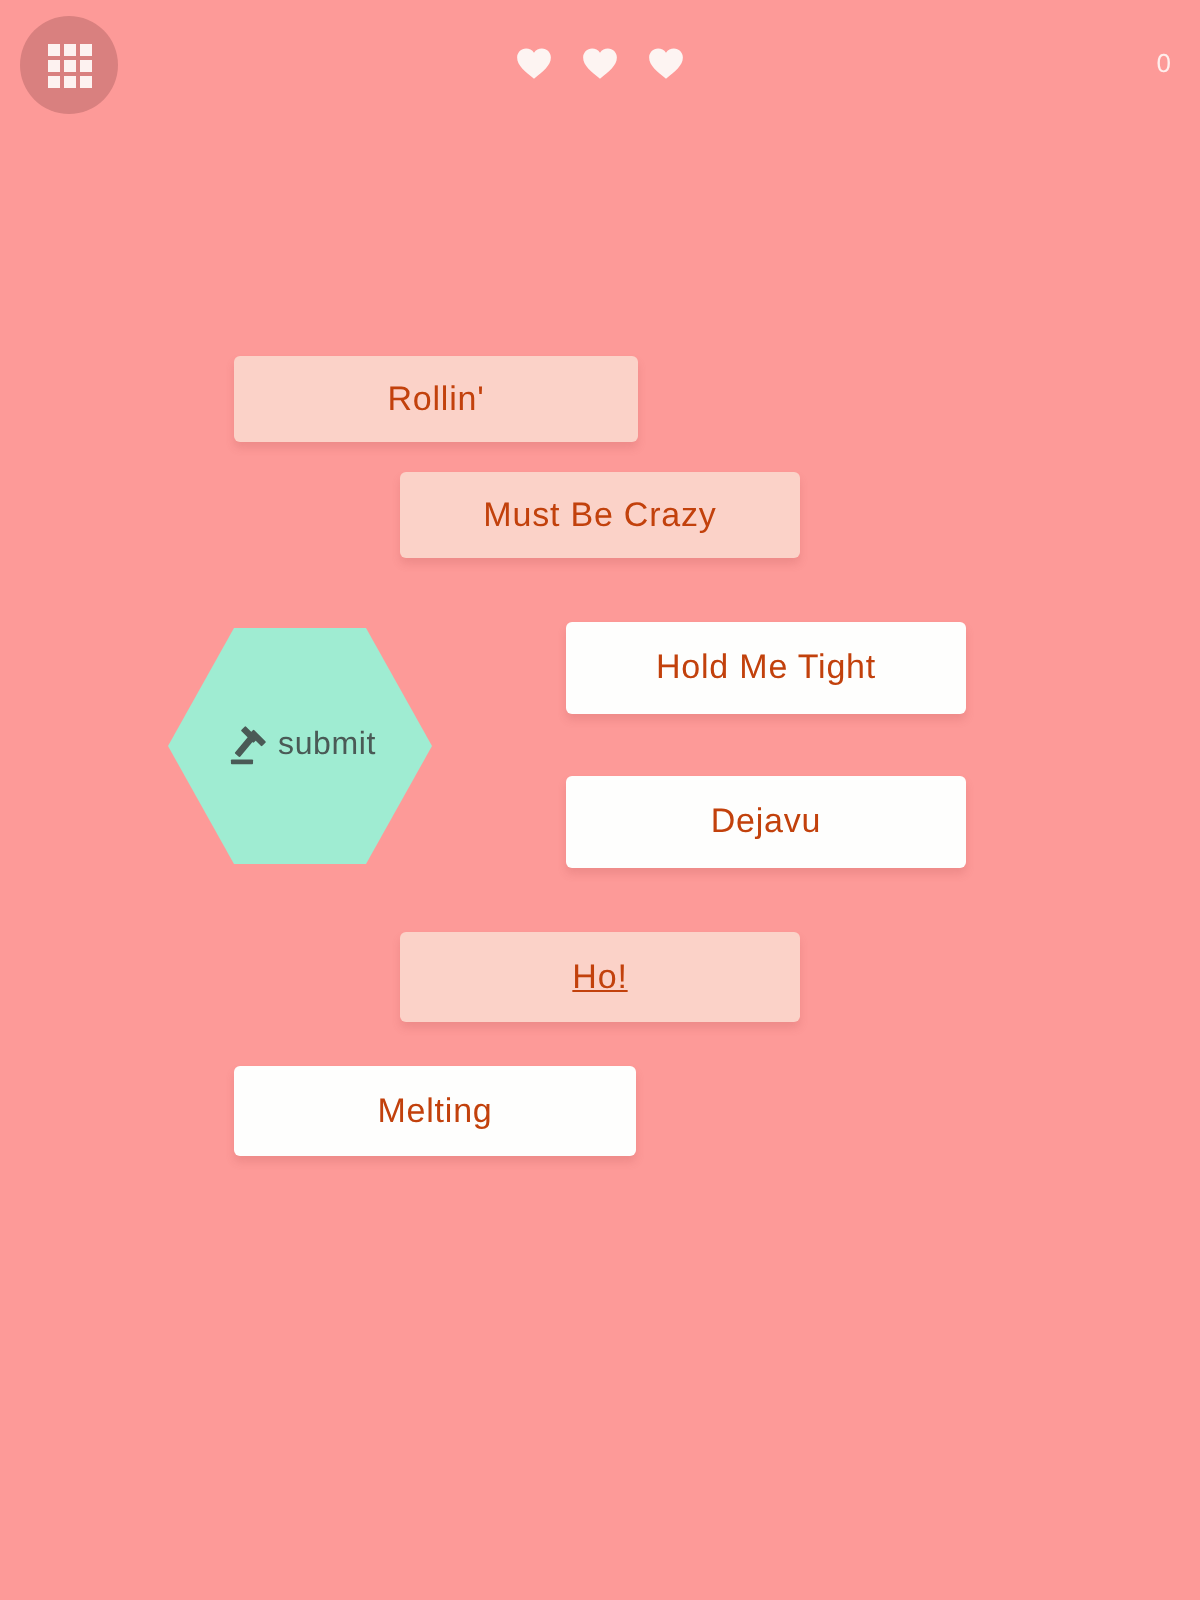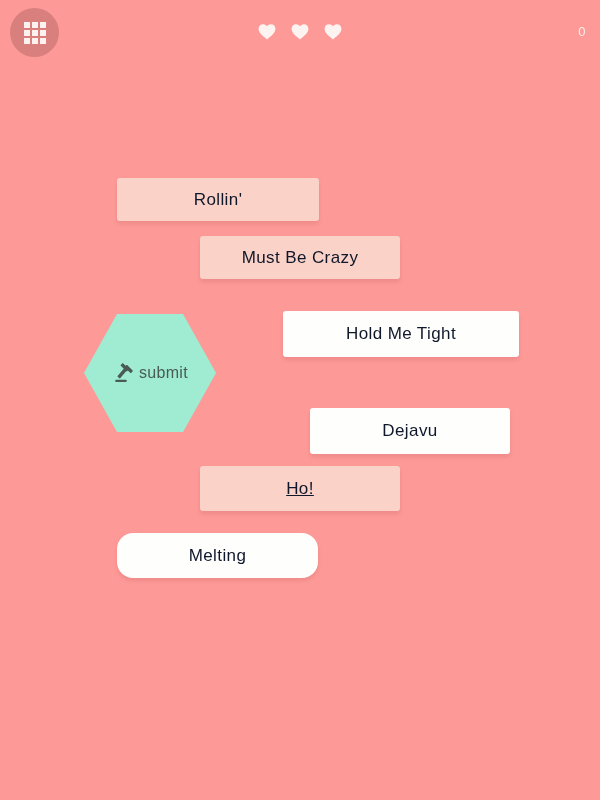--- a/index.html
+++ b/index.html
@@ -59,21 +59,21 @@
   .board{
     position:absolute; left:0; top:0;
     width:600px; height:800px;
   }
 
   .card{
     position:absolute;
     display:flex; align-items:center; justify-content:center;
     border-radius:3px;
     box-shadow:0 3px 4px rgba(170,70,70,0.18);
-    color:#0f172a;
+    color:#c2410c;
     font-size:17px;
     letter-spacing:0.4px;
     cursor:pointer;
     user-select:none;
     border:none;
     font-family:"Liberation Sans", sans-serif;
   }
   .card.pink{ background:#fbd2c8; }
   .card.white{ background:#fefefd; }
 
@@ -151,25 +151,25 @@
     </svg>
     <span class="submit-label">submit</span>
   </button>
 
 <button class="card pink" style="left: 117px; top: 178px; width: 202px; height: 43px; background: rgb(251, 210, 200);">
       <span>Rollin'</span>
     </button>
     <button class="card pink" style="left: 200px; top: 236px; width: 200px; height: 43px; background: rgb(251, 210, 200);">
       <span>Must Be Crazy</span>
     </button>
-    <button class="card white" style="left: 283px; top: 311px; width: 236px; height: 46px; background: rgb(254, 254, 253);">
+    <button class="card white" style="left: 283px; top: 311px; width: 200px; height: 46px; background: rgb(254, 254, 253);">
       <span>Hold Me Tight</span>
     </button>
-    <button class="card white" style="left: 283px; top: 408px; width: 200px; height: 46px; background: rgb(254, 254, 253); margin-left: 27px;">
+    <button class="card white" style="left: 283px; top: 388px; width: 200px; height: 46px; background: rgb(254, 254, 253);">
       <span>Dejavu</span>
     </button>
     <button class="card pink" style="left: 200px; top: 466px; width: 200px; height: 45px; background: rgb(251, 210, 200); text-decoration: underline;">
       <span>Ho!</span>
     </button>
-    <button class="card white" style="left: 117px; top: 533px; width: 201px; height: 45px; background: rgb(254, 254, 253); border-radius: 16px;">
+    <button class="card white" style="left: 117px; top: 533px; width: 201px; height: 45px; background: rgb(254, 254, 253);">
       <span>Melting</span>
     </button>
   </div>
 
 </body></html>

